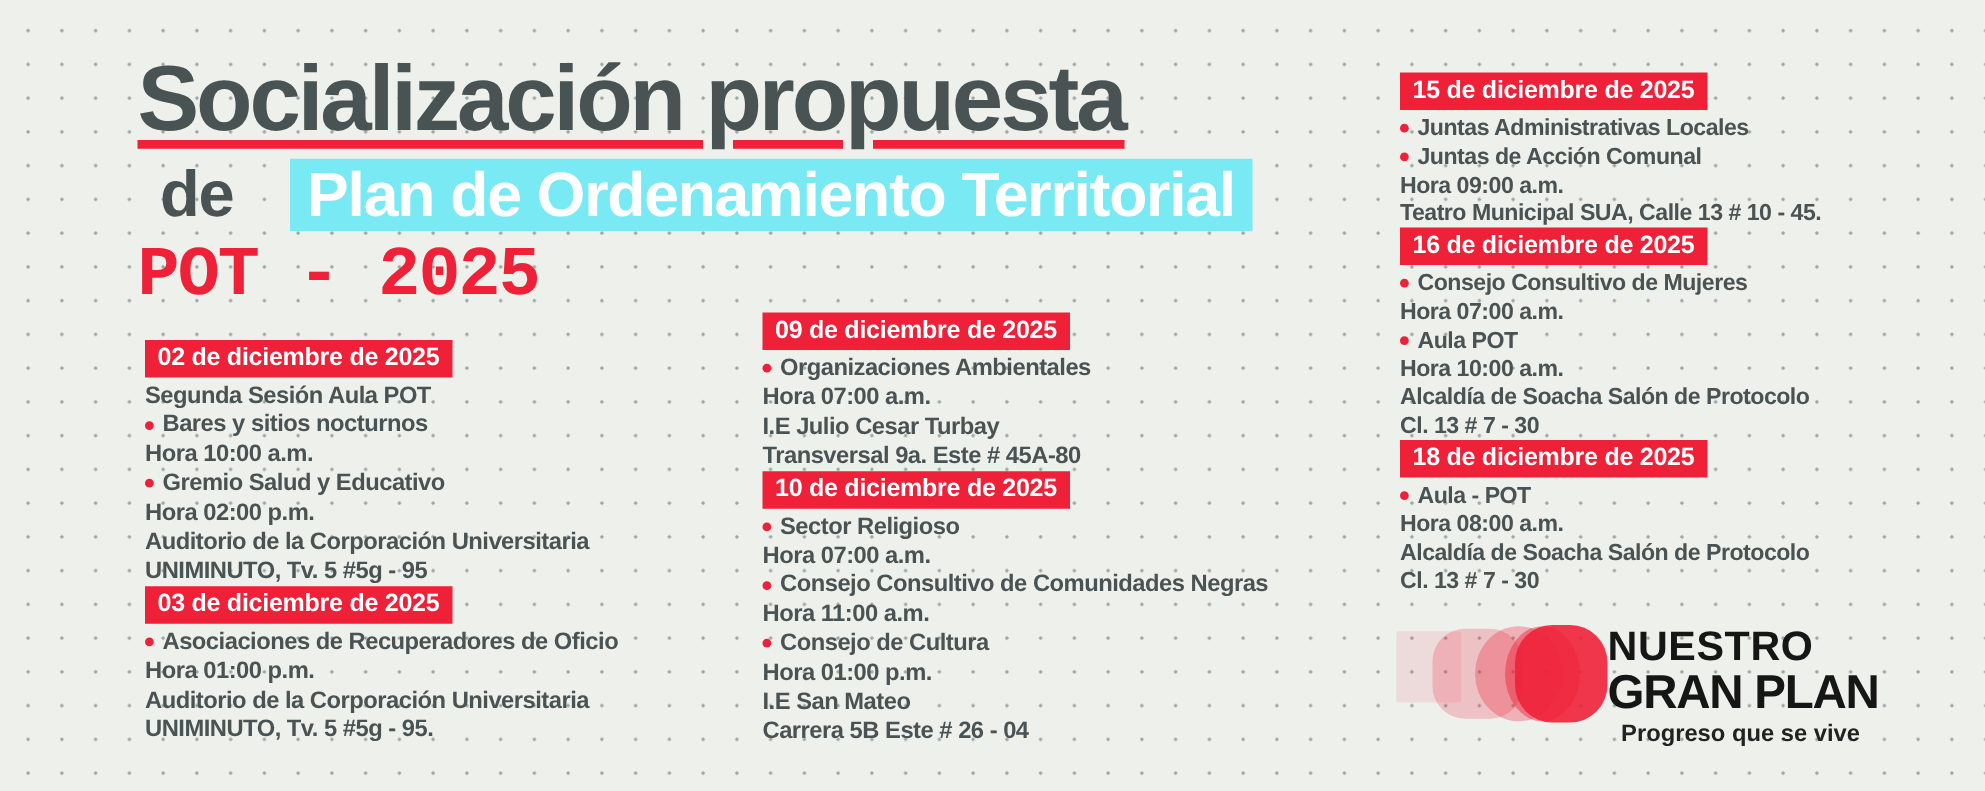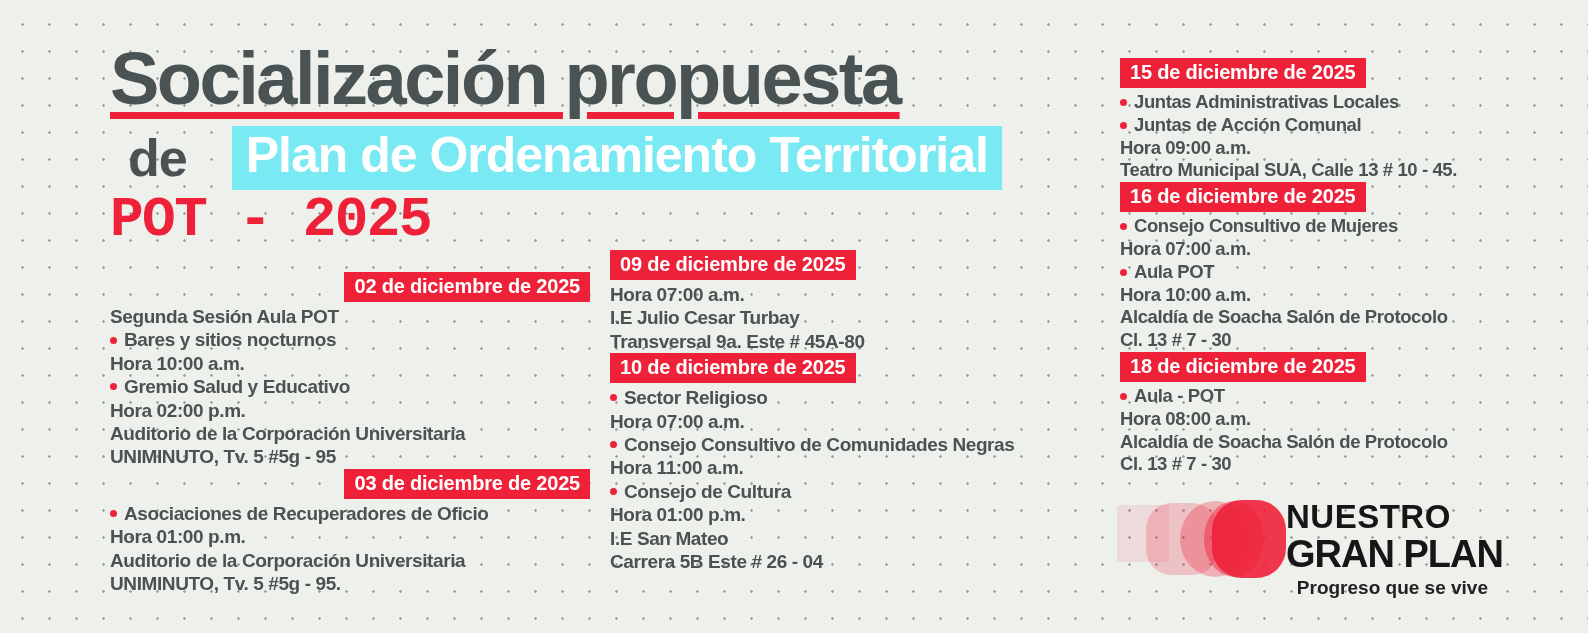--- a/index.html
+++ b/index.html
@@ -11,26 +11,26 @@
     font-family:"Liberation Sans", sans-serif;
   }
   
   .title-l1{position:absolute;left:110px;top:42px;font-size:74px;font-weight:800;
     color:#4a5353;letter-spacing:-2.5px;line-height:1;white-space:nowrap;}
   .title-l1 .u{text-decoration:underline;text-decoration-color:#ee2139;
     text-decoration-thickness:7px;text-underline-offset:8px;text-decoration-skip-ink:auto;}
   .title-l2{position:absolute;left:128px;top:126px;display:flex;align-items:center;white-space:nowrap;gap:36px;}
   .title-l2 .de{font-size:52px;font-weight:800;color:#4a5353;margin-right:9px;letter-spacing:-1px;}
   .title-l2 .hl{background:#79e9f3;color:#ffffff;font-size:50px;font-weight:800;
-    letter-spacing:-1px;padding:2px 14px 8px;line-height:54px;}
+    letter-spacing:-1px;padding:2px 14px 2px;line-height:54px;}
   .title-l3{position:absolute;left:110px;top:192px;font-size:56px;font-weight:800;
     color:#ee2139;letter-spacing:-1.5px;line-height:1;white-space:nowrap;font-family:Liberation Mono, monospace;}
   
   .col{position:absolute;color:#4a5353;font-weight:700;}
-  .col1{left:110px;top:272px;width:480px;font-size:19px;letter-spacing:-0.4px;text-align:right;}
+  .col1{left:116px;top:272px;width:480px;font-size:19px;letter-spacing:-0.4px;}
   .col2{left:610px;top:250px;width:480px;font-size:19px;letter-spacing:-0.4px;}
   .col3{left:1120px;top:58px;width:455px;font-size:18.5px;letter-spacing:-0.4px;}
   .date{display:inline-block;background:#ee2139;color:#ffffff;font-weight:700;
     font-size:20px;line-height:23px;padding:3px 10px 4px;margin:0 0 3px;letter-spacing:-0.2px;white-space:nowrap;}
   .line{display:flex;align-items:baseline;white-space:nowrap;}
   .col1 .line,.col2 .line{line-height:23.4px;}
   .col3 .line{line-height:22.8px;align-items:flex-end;}
   .dot{width:7px;height:7px;border-radius:50%;background:#ee2139;margin-right:7px;
     flex:0 0 auto;align-self:center;}
   
@@ -103,20 +103,24 @@
       <div class="line">
           <span>UNIMINUTO, Tv. 5 #5g - 95.</span>
         </div>
     </div>
   </div>
 
   <div class="col col2">
     <div class="block">
       <div class="date">09 de diciembre de 2025</div>
       <div class="line">
+          <span class="dot"></span>
+          <span>Organizaciones Ambientales</span>
+        </div>
+      <div class="line">
           <span>Hora 07:00 a.m.</span>
         </div>
       <div class="line">
           <span>I.E Julio Cesar Turbay</span>
         </div>
       <div class="line">
           <span>Transversal 9a. Este # 45A-80</span>
         </div>
     </div>
     <div class="block">

